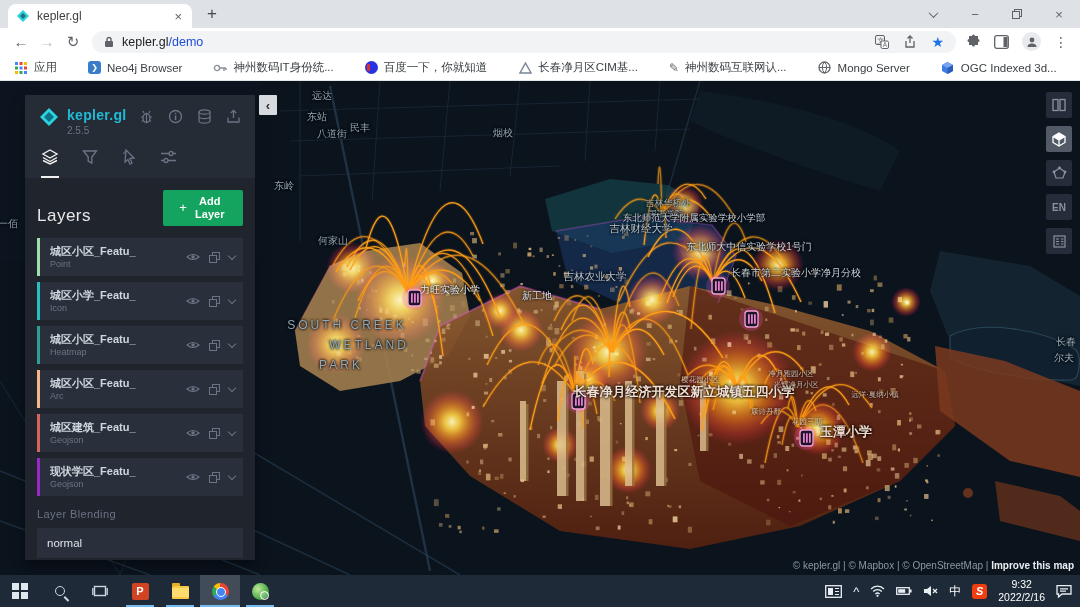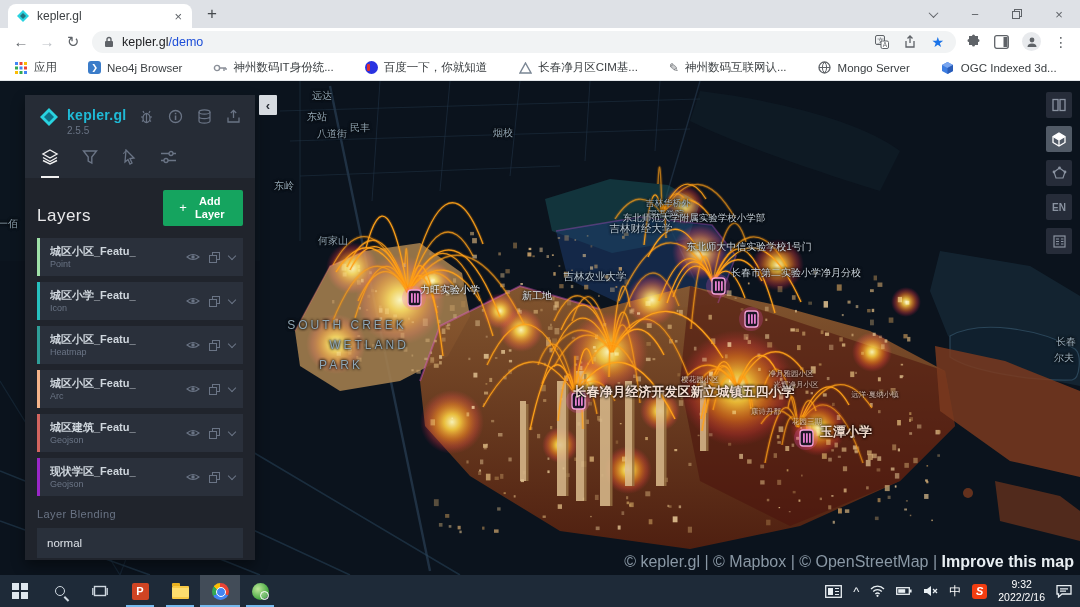--- a/index.html
+++ b/index.html
@@ -103,21 +103,21 @@
   .mbtn.active { background:#515a66; color:#fff; }
 
   
   .attrib { position:absolute; right:6px; bottom:4px; text-align:right; }
   .attr1 { display:flex; align-items:center; justify-content:flex-end; gap:6px;
     color:#8a98a5; font-size:10.5px; }
   .mblogo { display:flex; align-items:center; gap:3px; color:#fff; font-weight:bold; font-size:11.5px; }
   .mbcirc { width:12px; height:12px; border-radius:50%; background:#fff; position:relative; }
   .mbcirc::after{ content:""; position:absolute; left:3px; top:3px; width:6px; height:6px;
     border-radius:50% 0 50% 50%; background:#10202e; }
-  .attr2 { margin-top:2px; color:#8a98a5; font-size:16px; }
+  .attr2 { margin-top:2px; color:#8a98a5; font-size:10px; }
   .attr2 b { color:#e8eef2; }
 
   
   .taskbar { height:32px; background:#1e2a38; display:flex; align-items:stretch; }
   .tcell { width:40px; display:flex; align-items:center; justify-content:center; position:relative; }
   .tcell.running::after { content:""; position:absolute; left:6px; right:6px; bottom:0; height:2px; background:#76b9ed; }
   .tcell.active { background:rgba(255,255,255,.16); }
   .tcell.active::after { left:0; right:0; }
   .startgrid { display:grid; grid-template-columns:7px 7px; grid-template-rows:7px 7px; gap:1.5px; }
   .startgrid i { background:#dfe7ee; }

